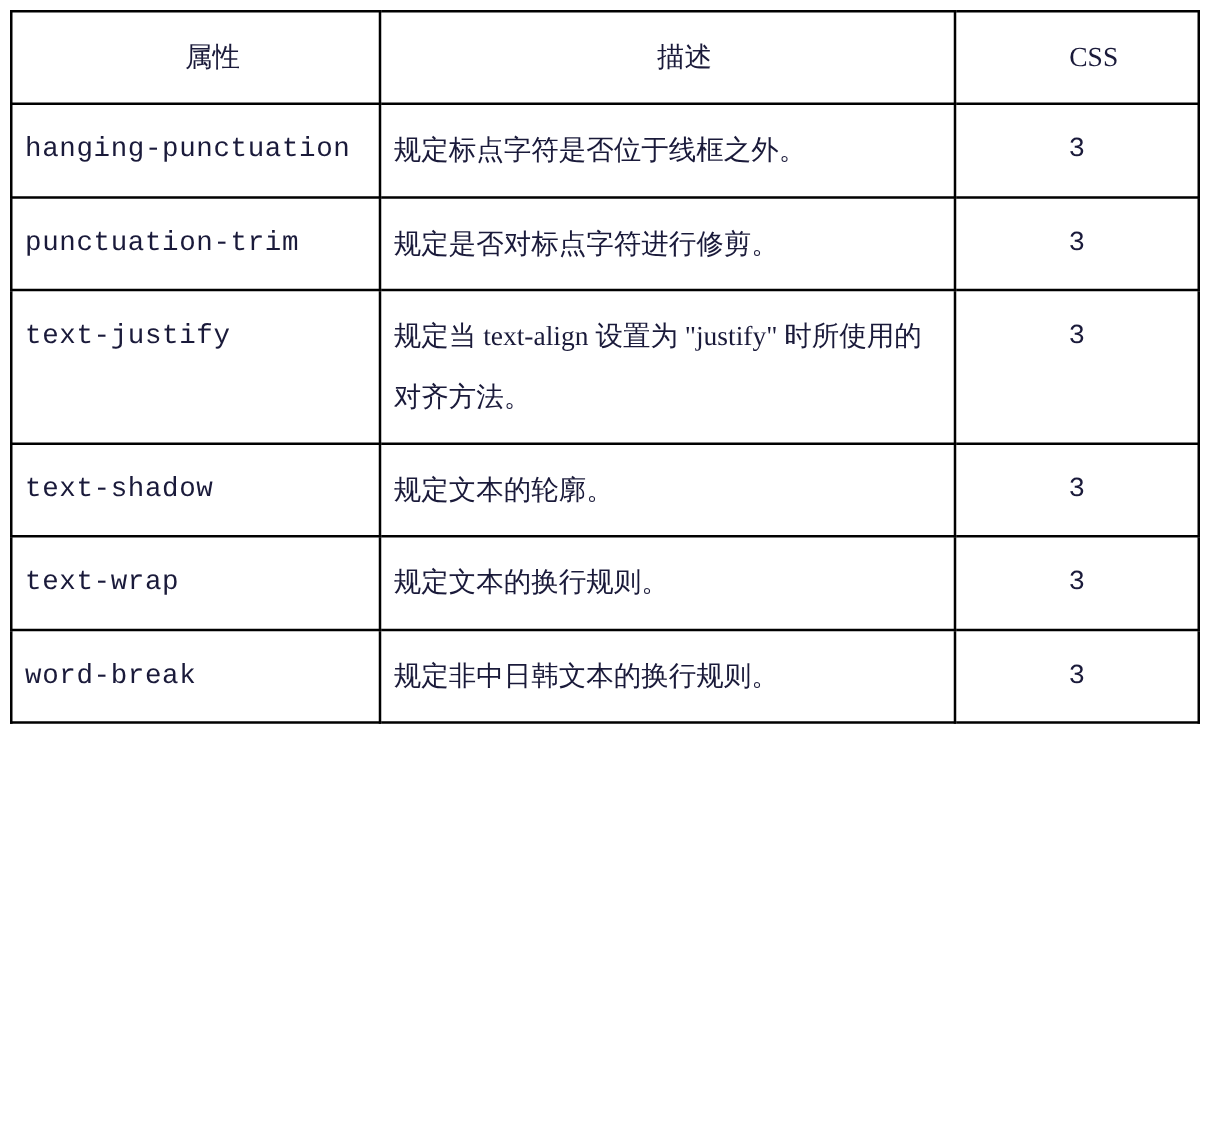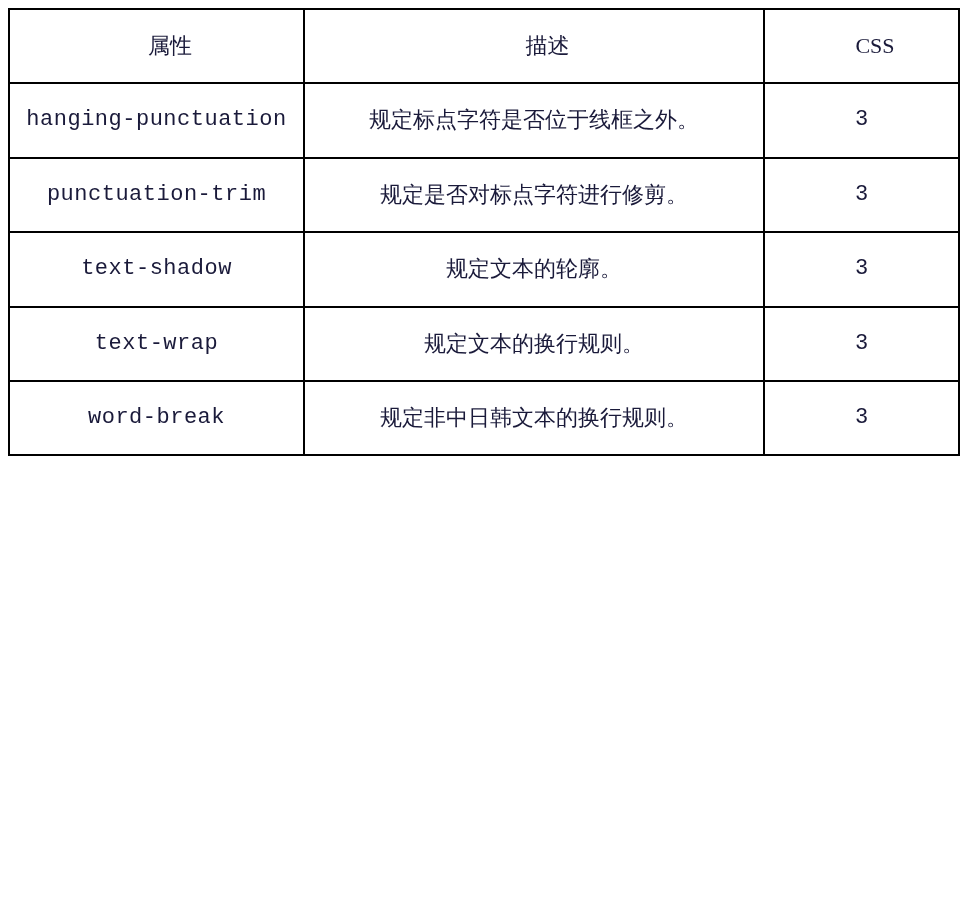--- a/index.html
+++ b/index.html
@@ -29,25 +29,25 @@
     th {
       font-weight: normal;
       text-align: center;
       padding-left: 37px;
     }
     col.col-prop { width: 295px; }
     col.col-desc { width: 460px; }
     col.col-css { width: 195px; }
     td.col-prop {
       font-family: "Courier New", monospace;
-      text-align: center;
+      text-align: left;
       letter-spacing: 0.5px;
     }
     td.col-desc {
-      text-align: center;
+      text-align: left;
     }
     td.col-css {
       text-align: center;
       font-family: "Courier New", monospace;
     }
   </style>
 </head>
 <body>
 
 <table>
@@ -68,20 +68,25 @@
       <td class="col-prop">hanging-punctuation</td>
       <td class="col-desc">规定标点字符是否位于线框之外。</td>
       <td class="col-css">3</td>
     </tr>
     <tr>
       <td class="col-prop">punctuation-trim</td>
       <td class="col-desc">规定是否对标点字符进行修剪。</td>
       <td class="col-css">3</td>
     </tr>
     <tr>
+      <td class="col-prop">text-justify</td>
+      <td class="col-desc">规定当 text-align 设置为 "justify" 时所使用的对齐方法。</td>
+      <td class="col-css">3</td>
+    </tr>
+    <tr>
       <td class="col-prop">text-shadow</td>
       <td class="col-desc">规定文本的轮廓。</td>
       <td class="col-css">3</td>
     </tr>
     <tr>
       <td class="col-prop">text-wrap</td>
       <td class="col-desc">规定文本的换行规则。</td>
       <td class="col-css">3</td>
     </tr>
     <tr>

